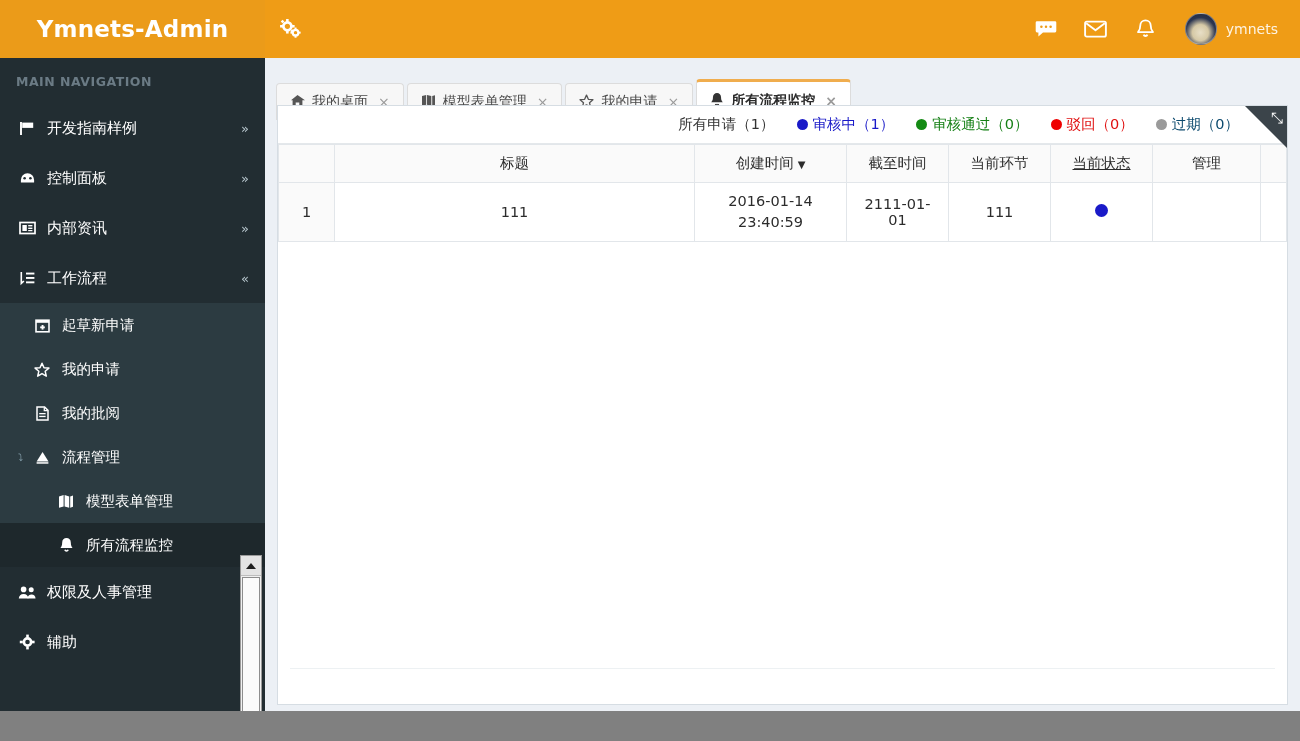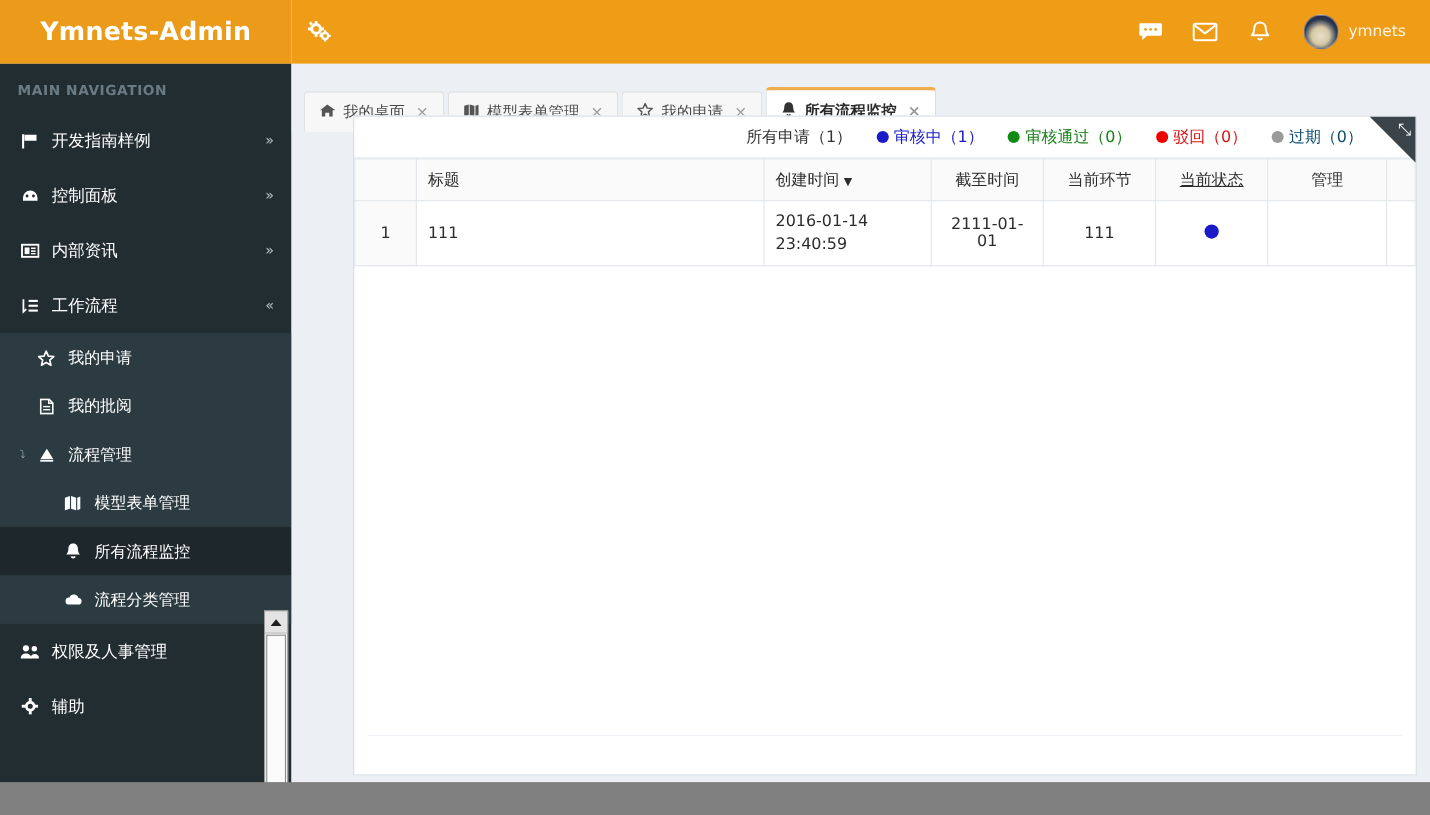--- a/index.html
+++ b/index.html
@@ -120,21 +120,21 @@
   .tab.active {
     background: #ffffff; border-top: 3px solid #f0ad4e;
     border-color: #dcdcdc; border-top-color: #f0ad4e;
     color: #2b2b2b; font-weight: bold; height: 41px;
   }
   .tab .tico { font-size: 13px; color: #555; }
   .tab .tclose { color: #9a9a9a; font-size: 14px; margin-left: 3px; }
 
   .panel {
     position: absolute; left: 12px; top: 47px; right: 12px; bottom: 36px;
-    background: #ffffff; border: 1px solid #d6dde3; margin-left: 44px;
+    background: #ffffff; border: 1px solid #d6dde3;
   }
   .filterbar {
     height: 38px; display: flex; align-items: center; justify-content: flex-end;
     gap: 22px; padding-right: 48px; border-bottom: 1px solid #e4e8eb;
     font-size: 14.5px;
   }
   .fitem { display: flex; align-items: center; gap: 5px; cursor: pointer; }
   .dot { width: 11px; height: 11px; border-radius: 50%; flex: none; display: inline-block; }
 
   .corner-toggle {
@@ -146,21 +146,21 @@
     width: 0; height: 0;
     border-top: 42px solid #3b444a; border-left: 42px solid transparent;
   }
   .corner-toggle .arrowglyph {
     position: absolute; right: 4px; top: 3px; color: #fff; font-size: 15px;
   }
 
   table.grid { width: 100%; border-collapse: collapse; table-layout: fixed; }
   table.grid th, table.grid td {
     border: 1px solid #e2e6ea; font-size: 14.5px; color: #2c2c2c;
-    padding: 8px 10px; text-align: left; vertical-align: middle;
+    padding: 8px 10px; text-align: center; vertical-align: middle;
   }
   table.grid th { background: #fafafa; font-weight: normal; height: 38px; }
   table.grid td { height: 48px; background: #fff; }
   .c-idx  { width: 56px;  text-align: center !important; background: #fafafa !important; }
   .c-time { width: 152px; }
   .c-due  { width: 102px; text-align: center !important; }
   .c-step { width: 102px; text-align: center !important; }
   .c-stat { width: 102px; text-align: center !important; text-decoration: underline; }
   .c-mng  { width: 108px; text-align: center !important; }
   .c-tail { width: 26px; }
@@ -286,20 +286,31 @@
             <rect x="7" y="6" width="8.4" height="1.9" fill="#fff"></rect>
             <rect x="7" y="10.4" width="8.4" height="1.9" fill="#fff"></rect>
           </svg>
       </span>
       <span class="lbl">工作流程</span>
       <span class="arrow">«</span>
     </div>
 
     <div class="subwrap">
 
+      <div class="nav-sub">
+        <span class="ico">
+          <svg width="15" height="15" viewBox="0 0 15 15">
+              <rect x="1" y="2.2" width="13" height="11.6" fill="none" stroke="#fff" stroke-width="1.6"></rect>
+              <rect x="1" y="2.2" width="13" height="2.6" fill="#fff"></rect>
+              <rect x="6.6" y="7" width="1.9" height="4.6" fill="#fff"></rect>
+              <rect x="5.2" y="8.4" width="4.6" height="1.9" fill="#fff"></rect>
+            </svg>
+        </span>
+        <span class="lbl">起草新申请</span>
+      </div>
 
       <div class="nav-sub">
         <span class="ico">
           <svg width="16" height="15" viewBox="0 0 16 15">
               <path d="M8 1.2 10 5.7l4.9.4-3.7 3.2 1.1 4.8L8 11.6 3.7 14.1l1.1-4.8L1.1 6.1l4.9-.4z" fill="none" stroke="#fff" stroke-width="1.5" stroke-linejoin="round"></path>
             </svg>
         </span>
         <span class="lbl">我的申请</span>
       </div>
 
@@ -340,28 +351,20 @@
       <div class="nav-sub l3 active">
         <span class="ico">
           <svg width="15" height="16" viewBox="0 0 15 16">
               <path d="M7.5 1.1c-2.5 0-4.3 1.9-4.3 4.3 0 3.6-1.2 4.8-1.9 5.6h12.4c-.7-.8-1.9-2-1.9-5.6 0-2.4-1.8-4.3-4.3-4.3z" fill="#fff"></path>
               <path d="M5.9 12.8a1.7 1.7 0 0 0 3.2 0" fill="none" stroke="#fff" stroke-width="1.6"></path>
             </svg>
         </span>
         <span class="lbl">所有流程监控</span>
       </div>
 
-      <div class="nav-sub l3">
-        <span class="ico">
-          <svg width="17" height="12" viewBox="0 0 17 12">
-              <path d="M4.4 10.6h8.6a3 3 0 0 0 .3-6 4.3 4.3 0 0 0-8.2-.3 2.9 2.9 0 0 0-.7 6.3z" fill="#fff"></path>
-            </svg>
-        </span>
-        <span class="lbl">流程分类管理</span>
-      </div>
 
       <div class="sb-scroll">
         <div class="sb-btn up">
           <span class="tri up"></span>
         </div>
 
         <div class="sb-thumb"></div>
       </div>
     </div>
 

